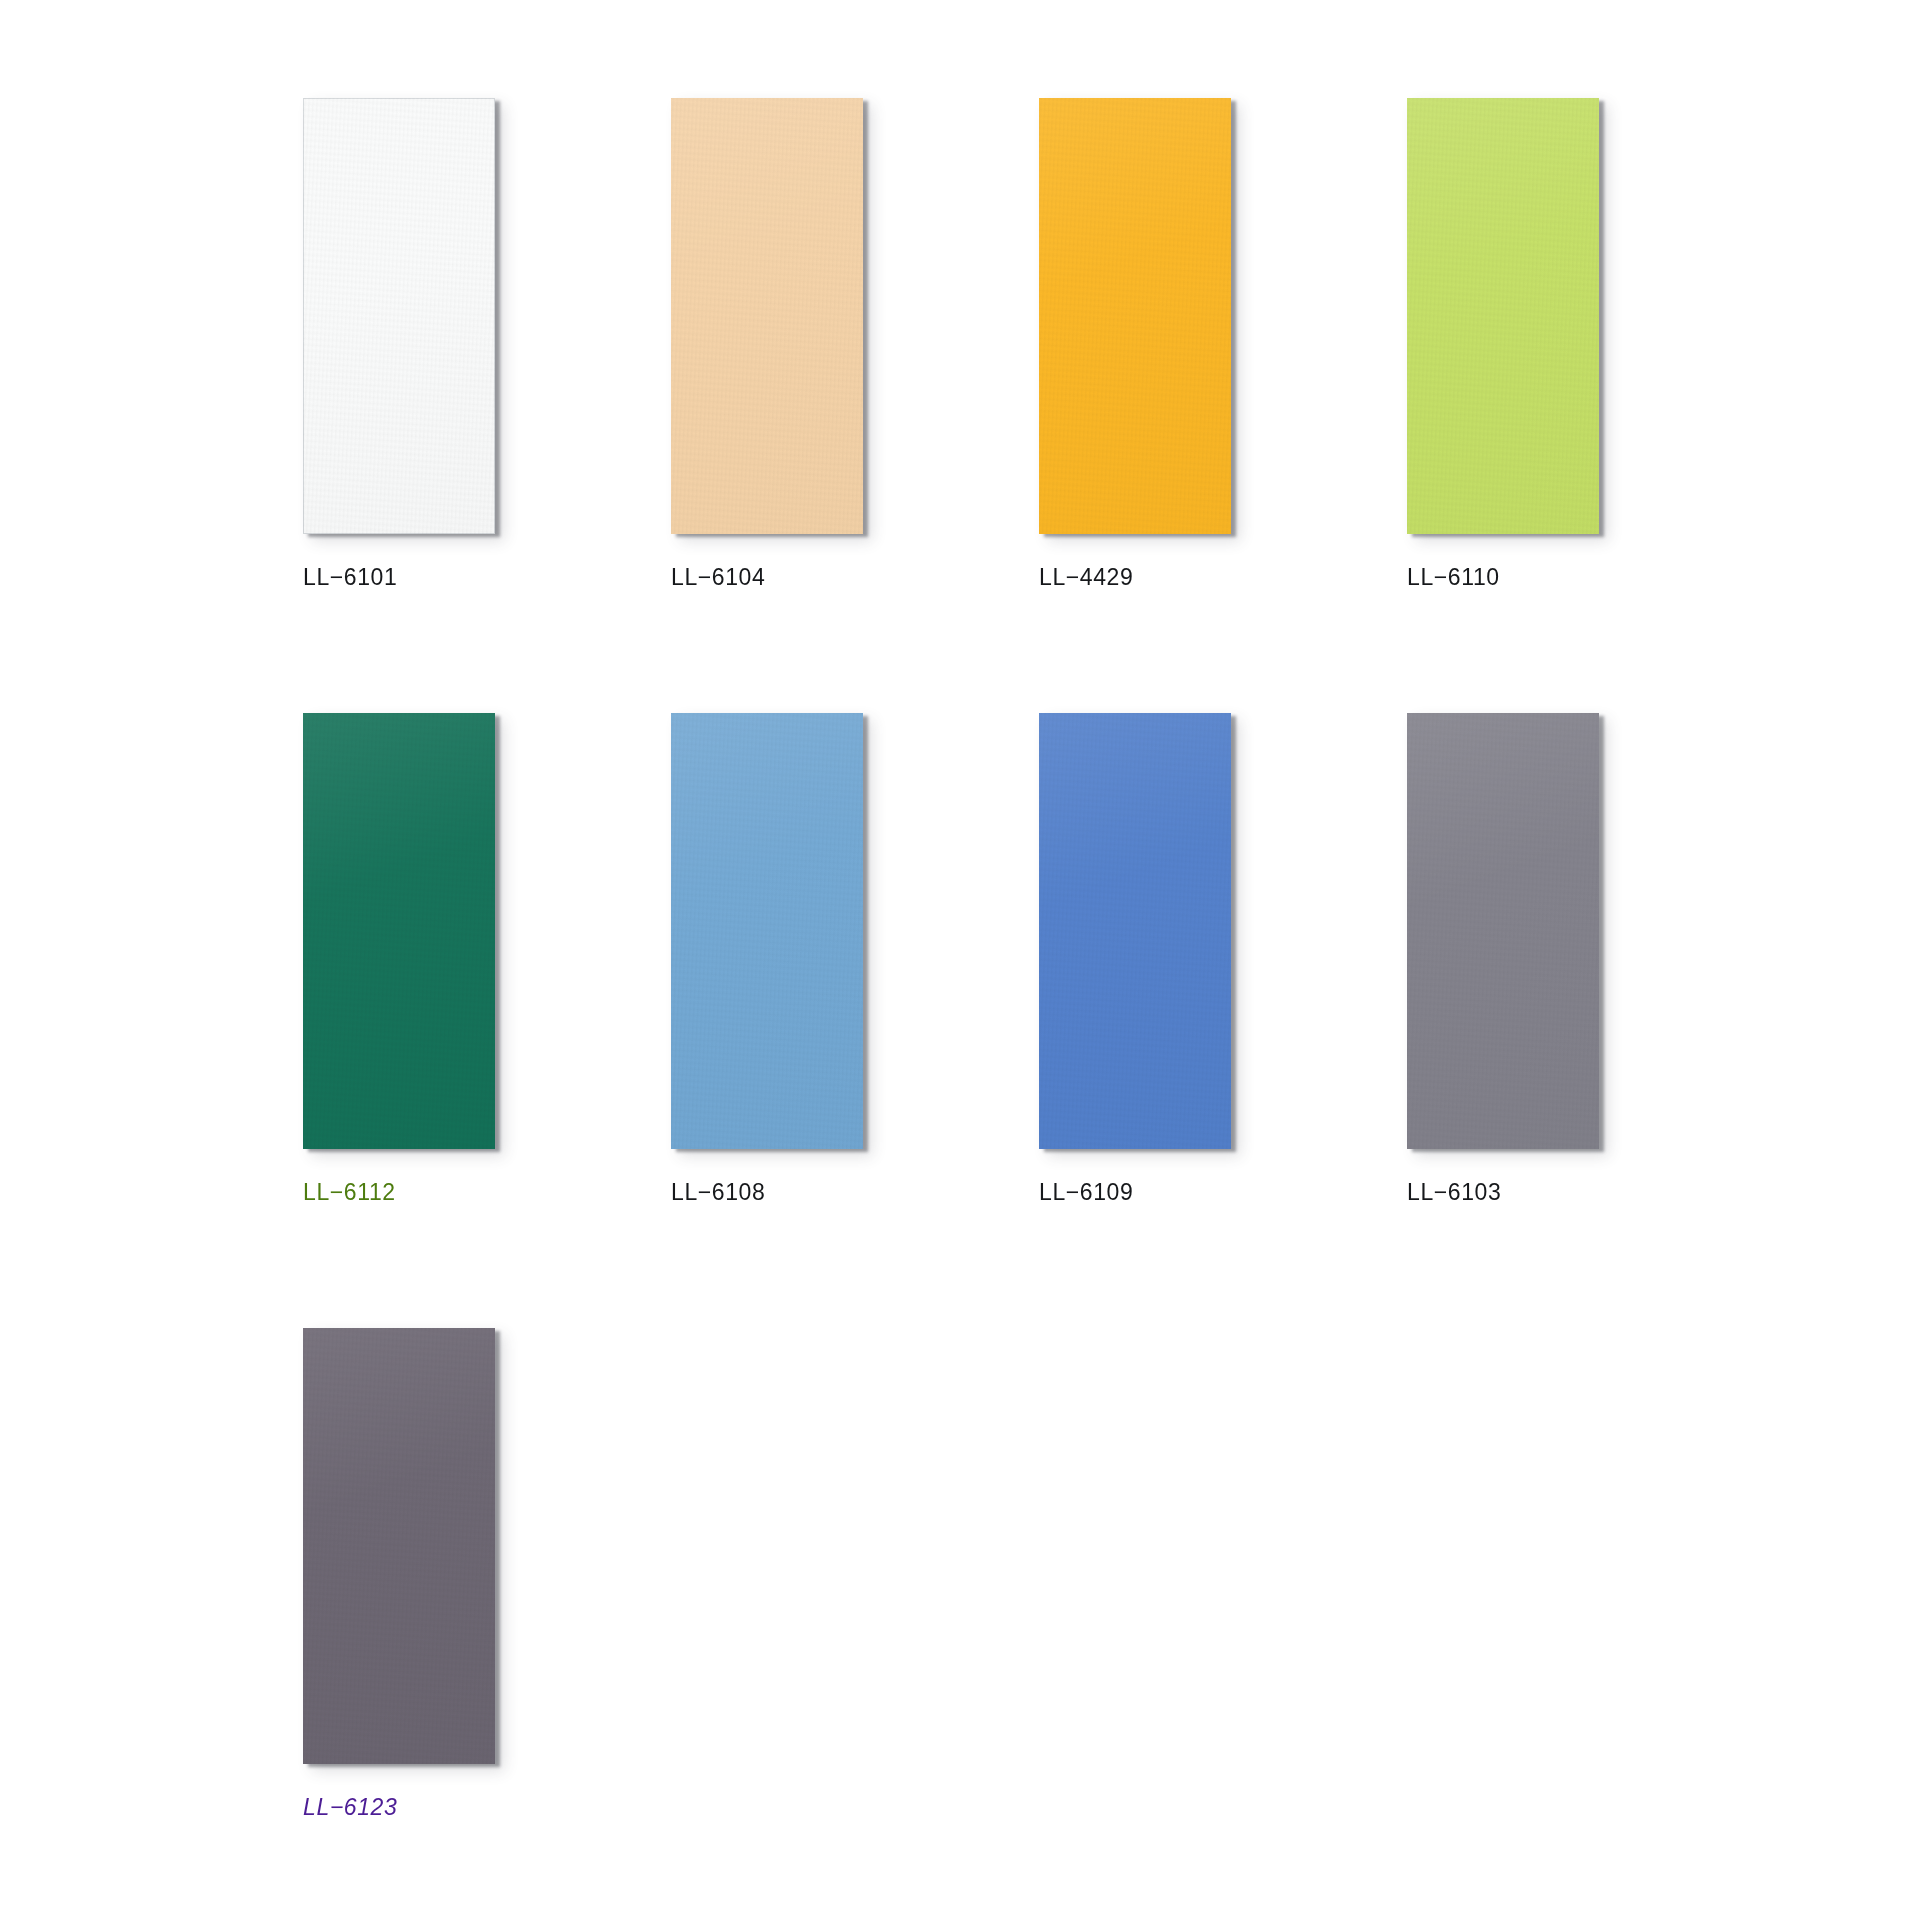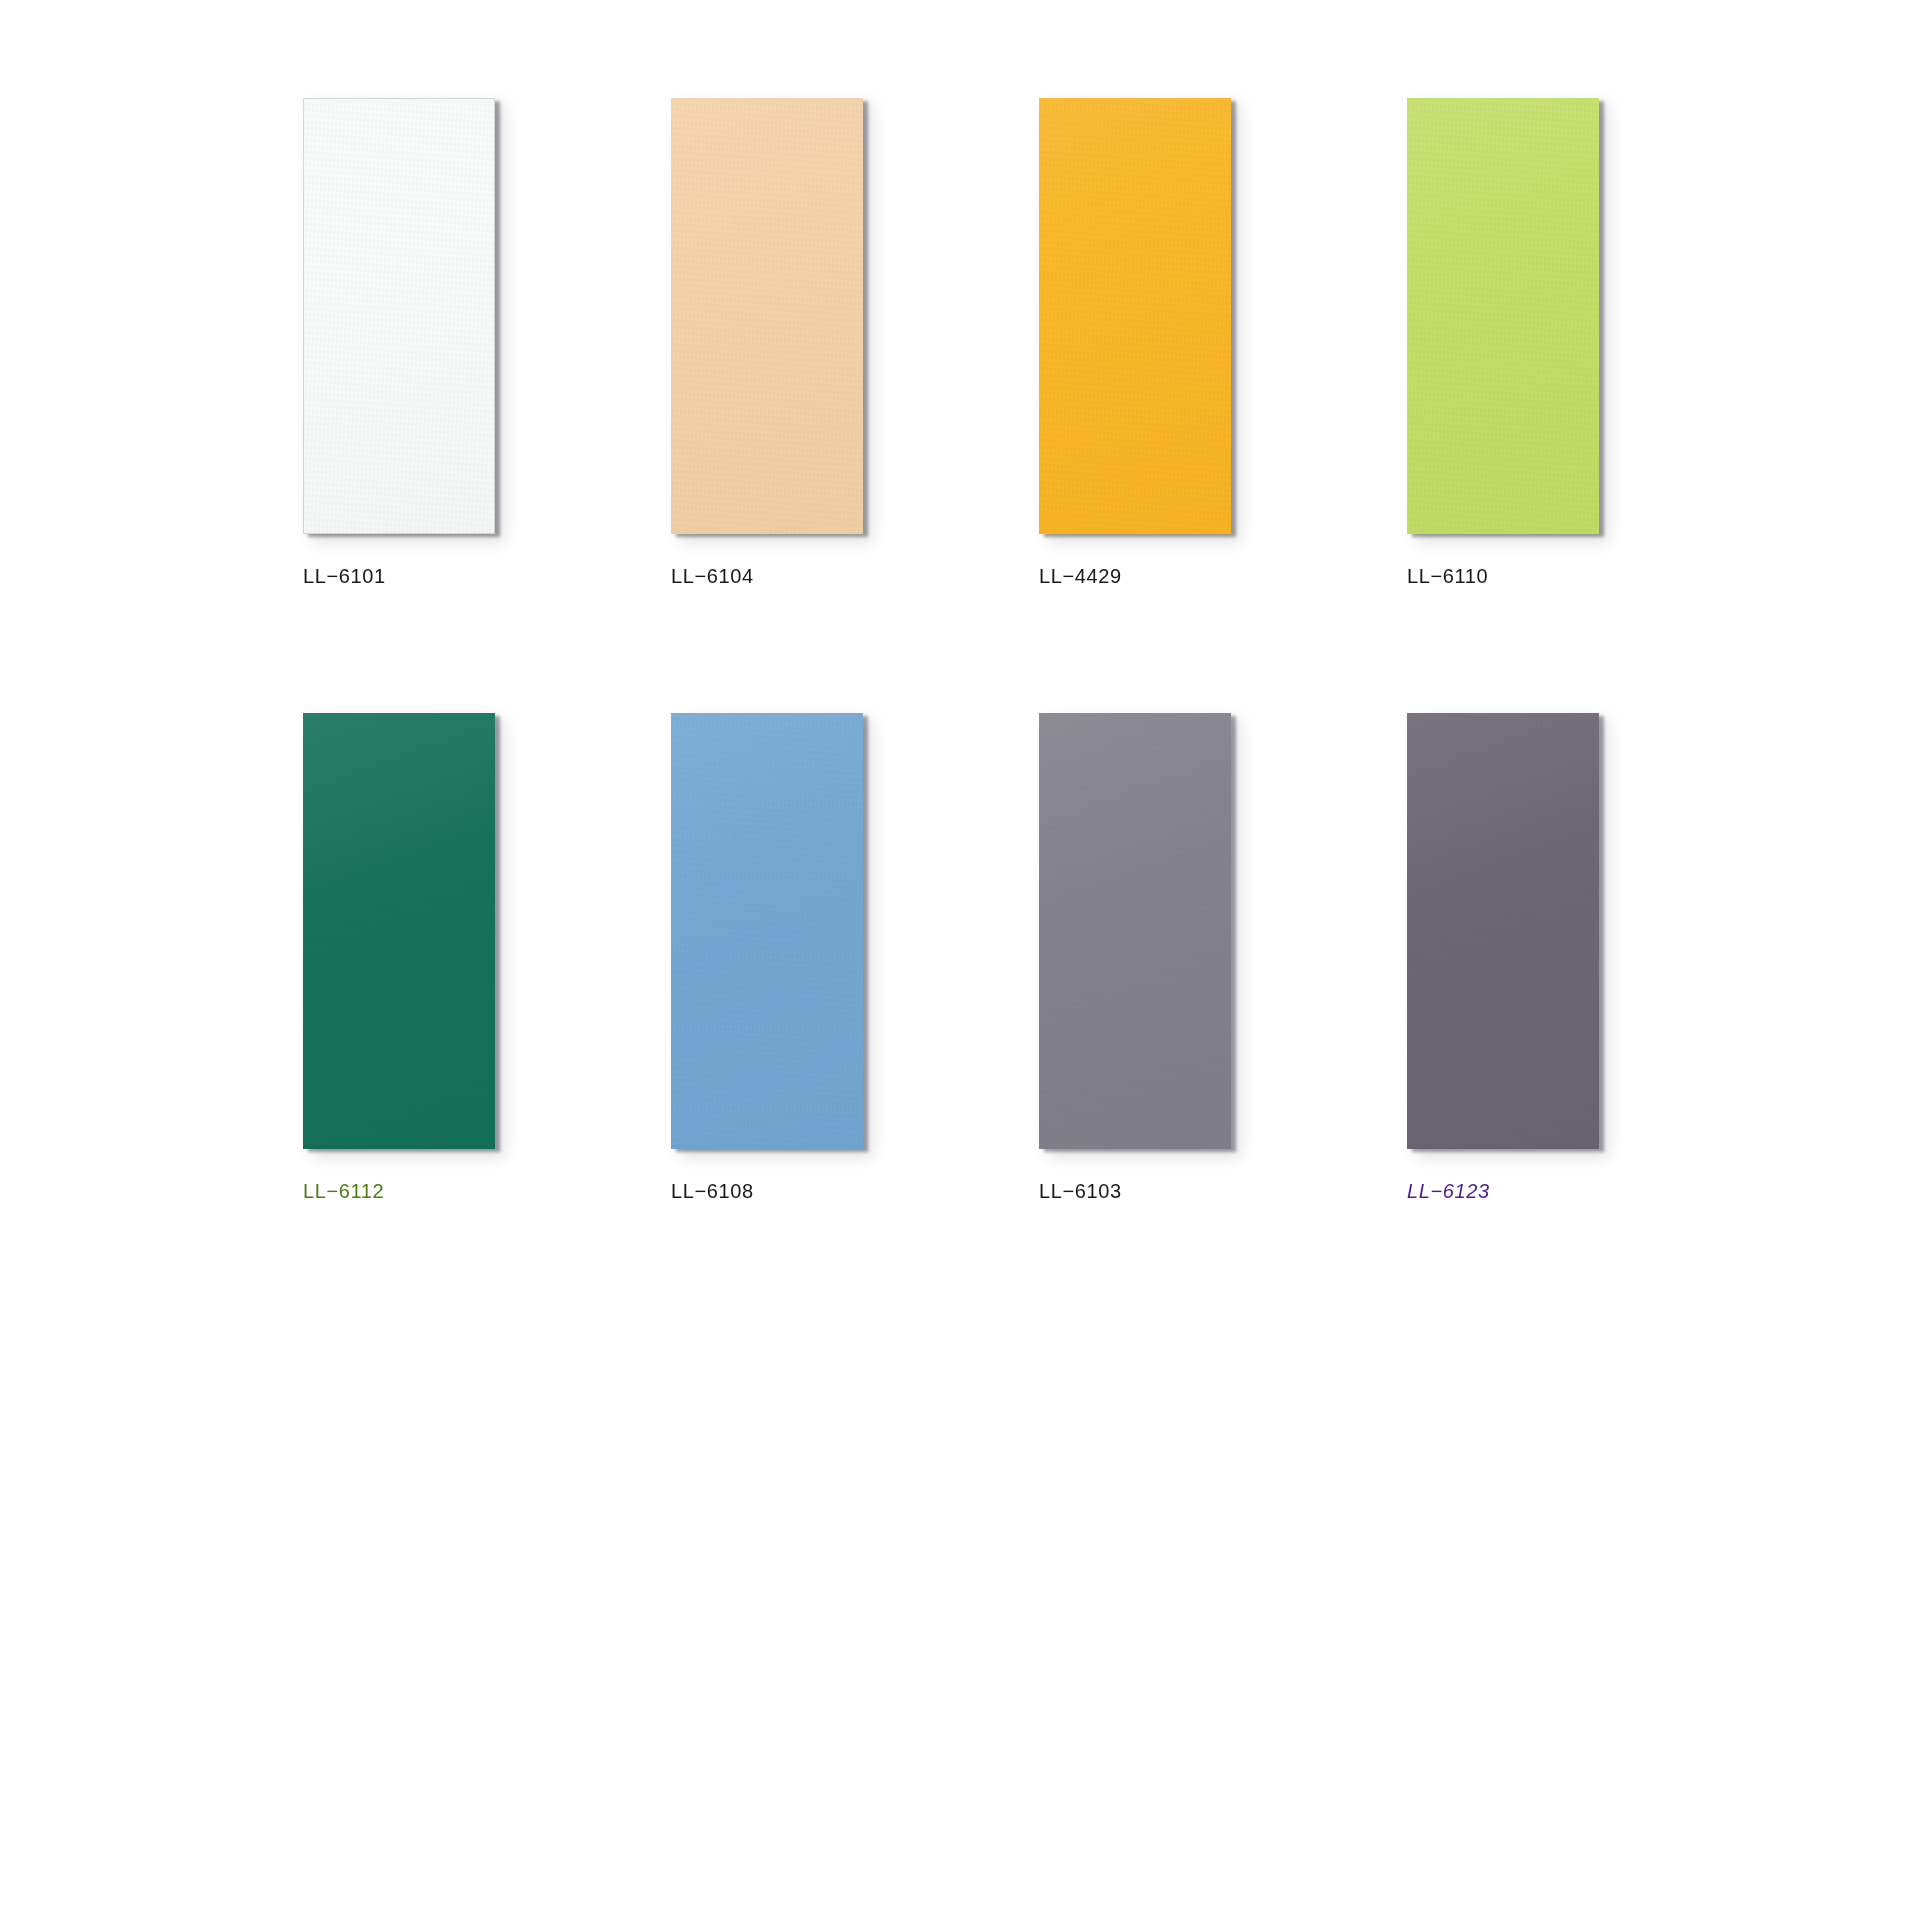--- a/index.html
+++ b/index.html
@@ -94,21 +94,21 @@
     box-shadow:
       inset 0 0 0 1px rgba(198, 204, 208, 0.72),
       5px 3px 3px rgba(40, 44, 52, 0.42),
       9px 7px 14px rgba(60, 64, 72, 0.16);
   }
 
   .swatch-label {
     position: absolute;
     left: 0;
     top: 468px;
-    font-size: 20px;
+    font-size: 23px;
     line-height: 1;
     letter-spacing: 0.6px;
     color: #16181b;
     white-space: nowrap;
     font-weight: 400;
   }
 </style>
 </head>
 <body style="background: rgb(255, 255, 255);">
 
@@ -132,20 +132,24 @@
       </div>
       <div class="swatch-cell">
         <div class="swatch-chip" style="background: rgb(19, 113, 88);"></div>
         <div class="swatch-label" style="color: #4d7c0f;">LL−6112</div>
       </div>
       <div class="swatch-cell">
         <div class="swatch-chip" style="background: rgb(114, 168, 212);"></div>
         <div class="swatch-label" style="color: rgb(22, 24, 27);">LL−6108</div>
       </div>
       <div class="swatch-cell">
+        <div class="swatch-chip" style="background: rgb(82, 128, 204);"></div>
+        <div class="swatch-label" style="color: rgb(22, 24, 27);">LL−6109</div>
+      </div>
+      <div class="swatch-cell">
         <div class="swatch-chip" style="background: rgb(130, 129, 139);"></div>
         <div class="swatch-label" style="color: rgb(22, 24, 27);">LL−6103</div>
       </div>
       <div class="swatch-cell">
         <div class="swatch-chip" style="background: rgb(107, 101, 113);"></div>
         <div class="swatch-label" style="color: #4c1d95; font-style: italic;">LL−6123</div>
       </div>
     </div>
 </div>
 

